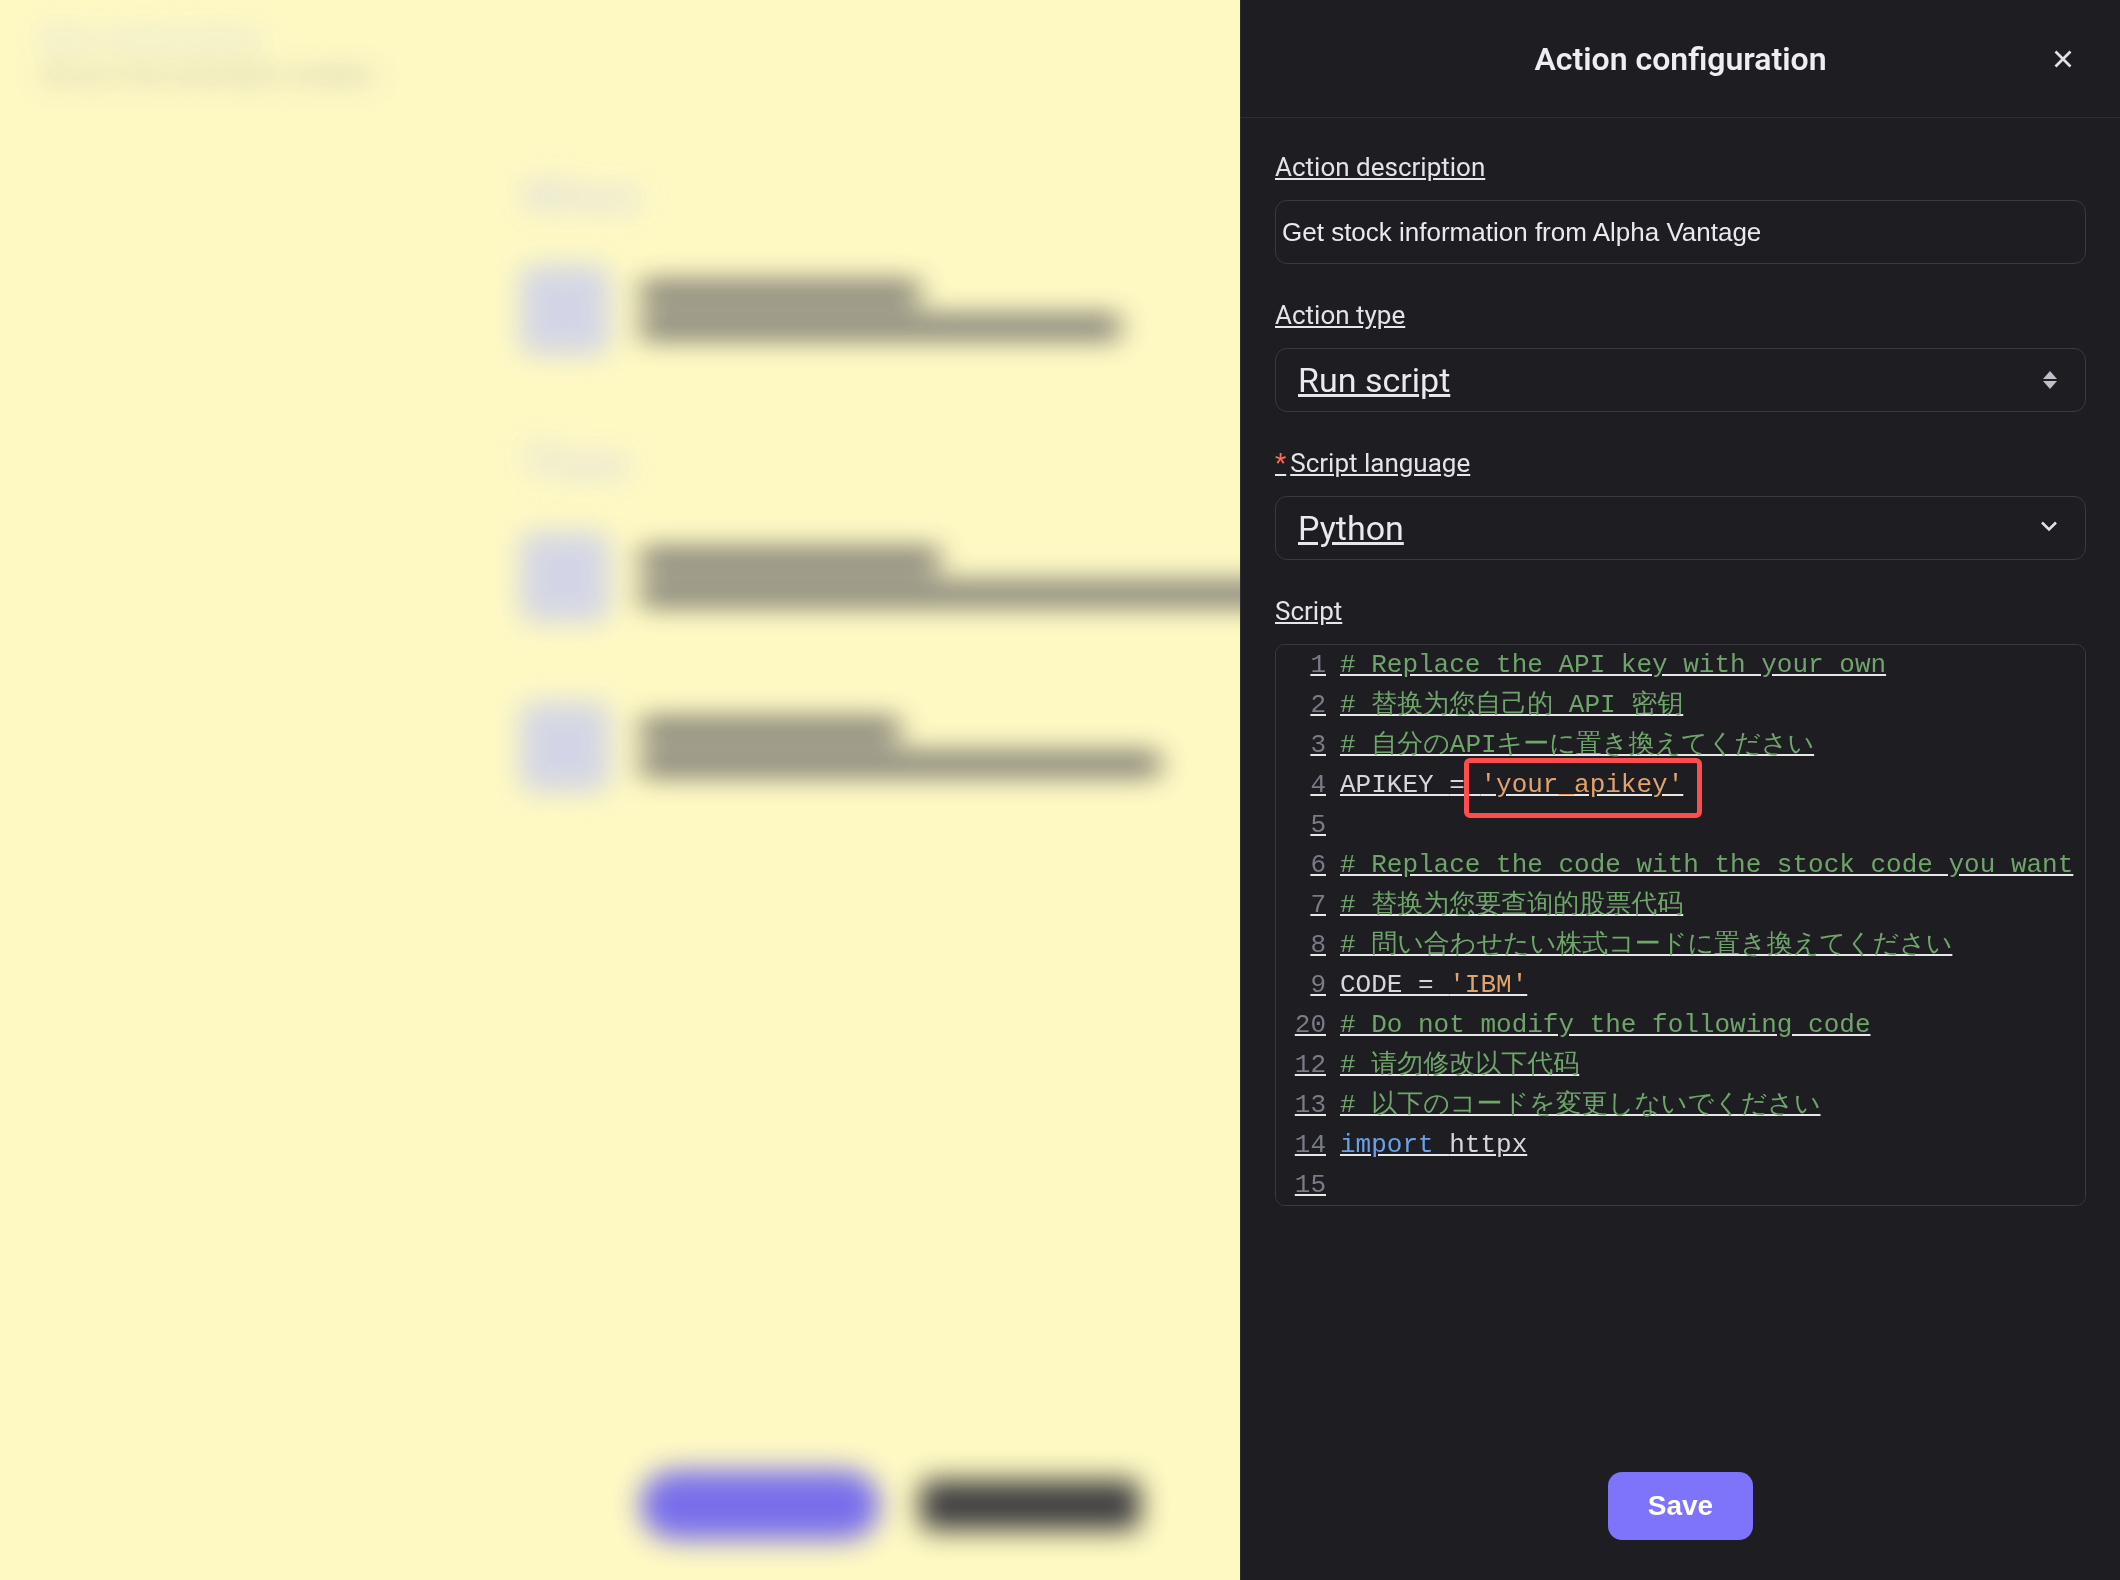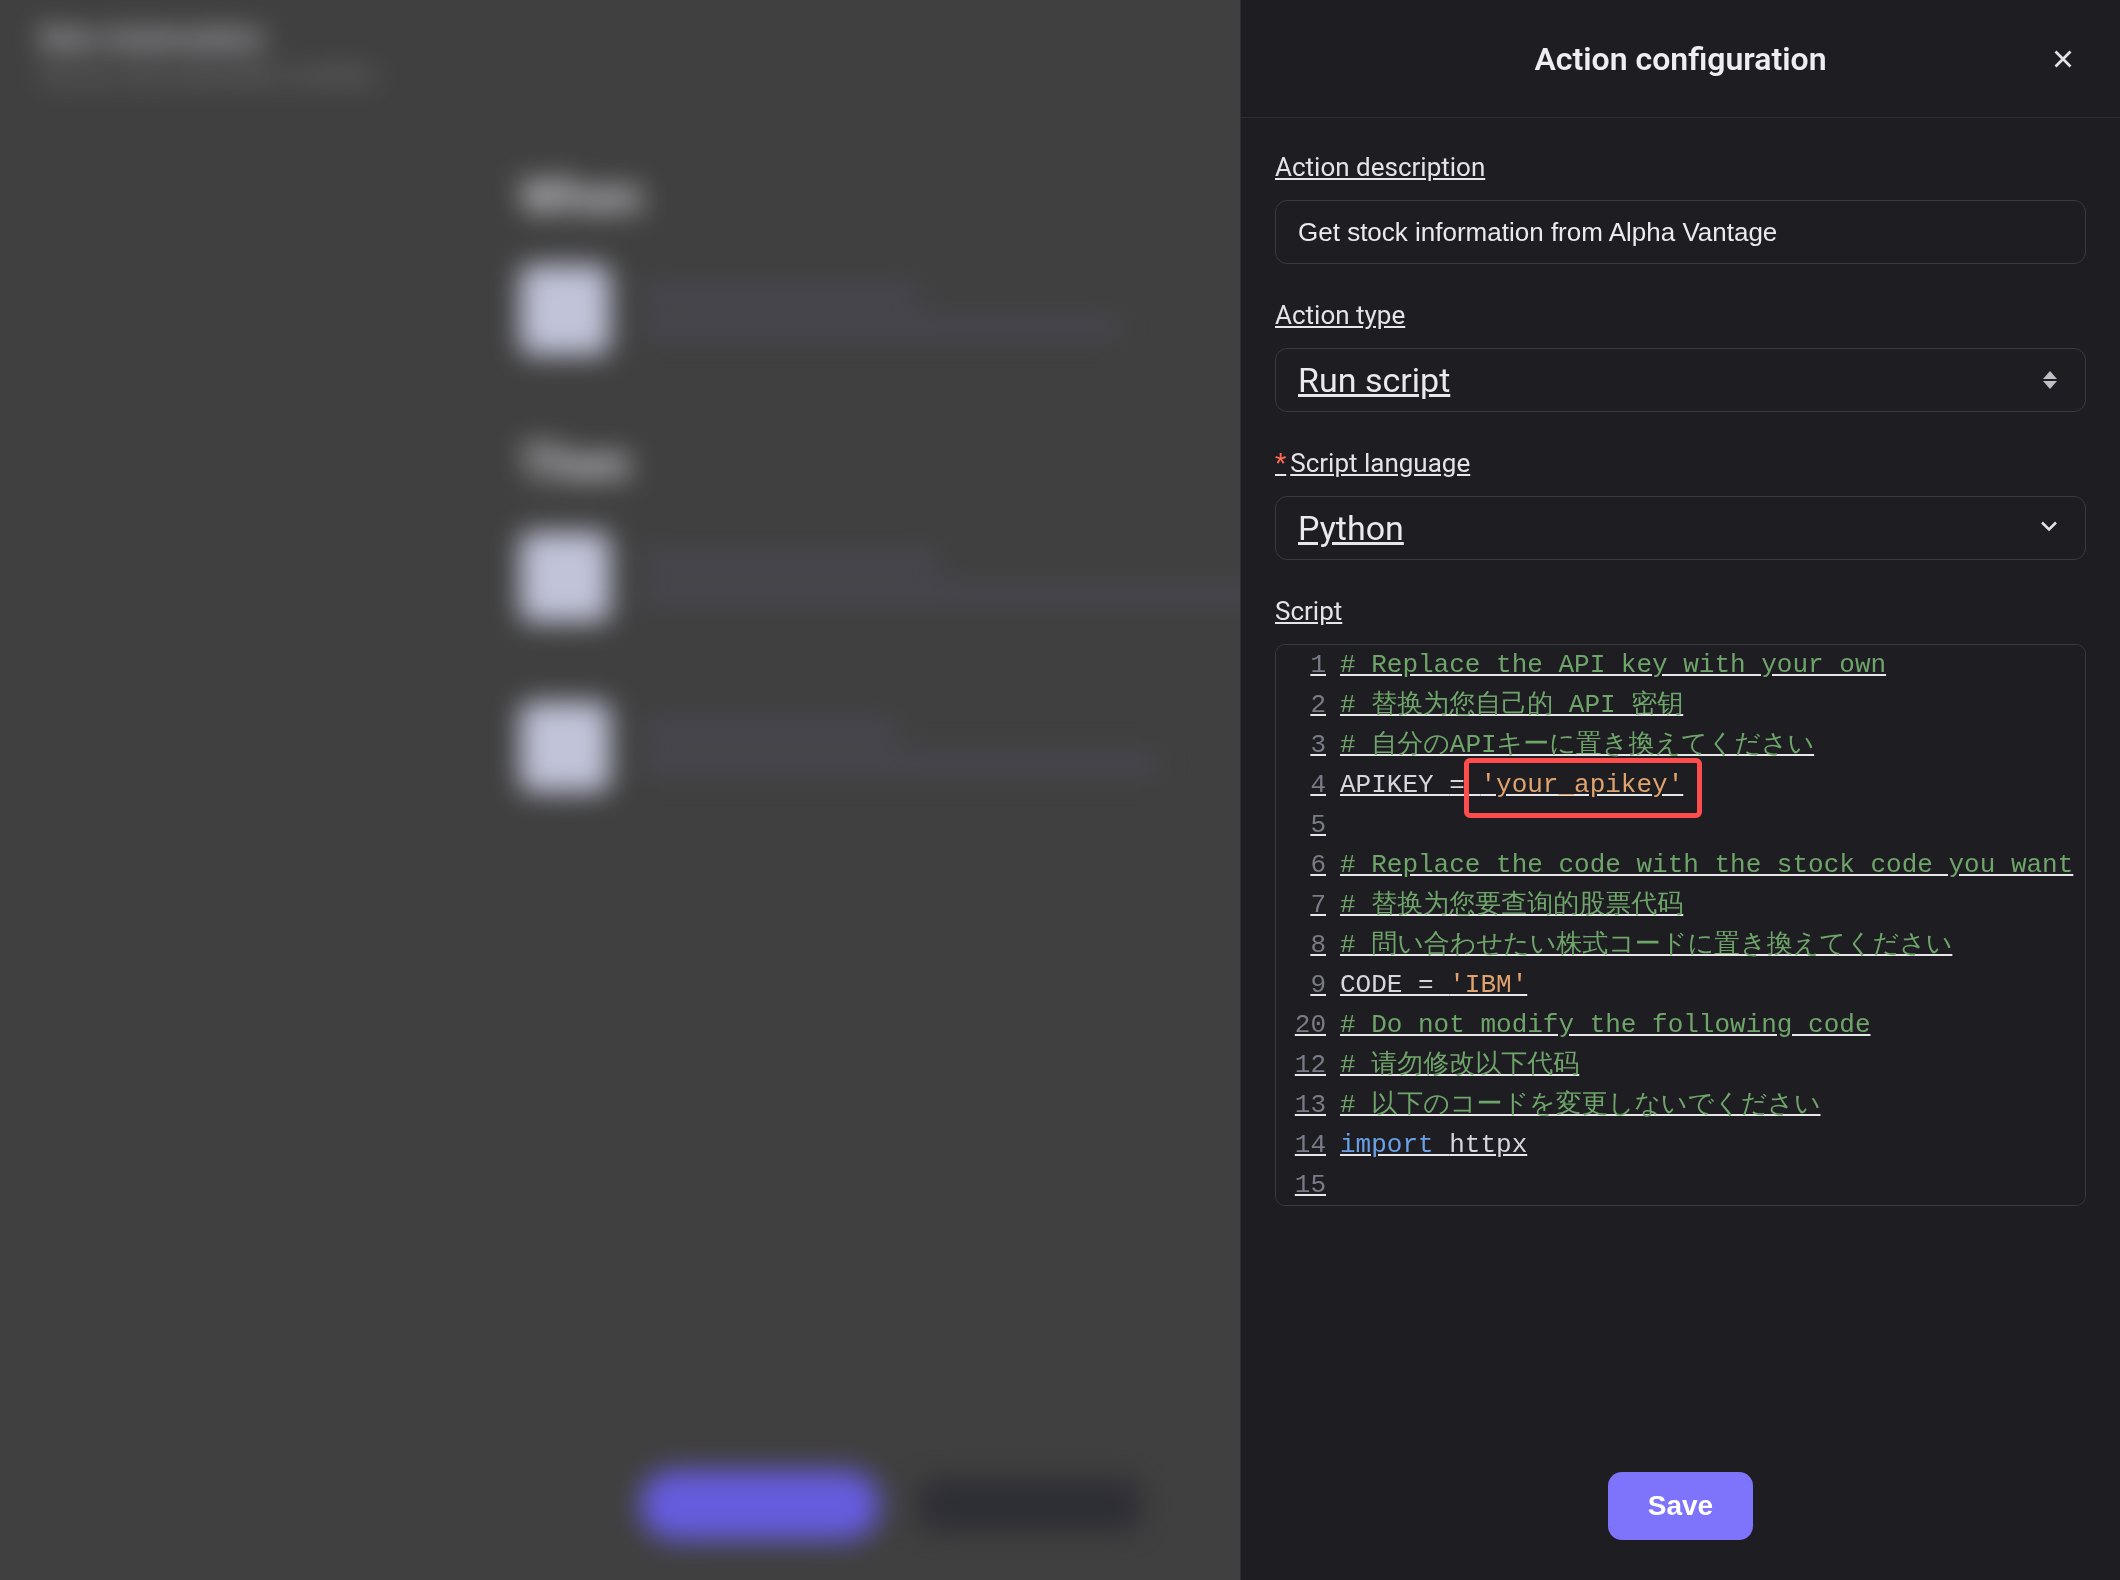--- a/index.html
+++ b/index.html
@@ -1,17 +1,17 @@
 <!DOCTYPE html>
 <html><head>
 <meta charset="utf-8">
 <style>
   * { box-sizing: border-box; margin: 0; padding: 0; }
   html, body { width: 2120px; height: 1580px; overflow: hidden; font-family: -apple-system, BlinkMacSystemFont, "Segoe UI", Roboto, Helvetica, Arial, sans-serif; background:#151519; color:#e7e7ea; }
-  .bg { position:absolute; inset:0; background:#404040; }
+  .bg { position:absolute; inset:0; background:#fef9c3; }
 
   
   .bg-content { position:absolute; inset:0; filter: blur(14px); opacity:0.9; padding: 20px 40px; }
   .bg-title { color:#d9d9e0; font-size:30px; font-weight:700; margin-bottom:8px; }
   .bg-sub { color:#9a9aa3; font-size:22px; margin-bottom:60px; }
   .bg-section { margin-left:480px; margin-top:80px; }
   .bg-heading { color:#dcdce2; font-size:48px; font-weight:800; margin-bottom:40px; }
   .bg-card { display:flex; align-items:center; gap:30px; margin-bottom:50px; }
   .bg-thumb { width:90px; height:90px; border-radius:12px; background:#cfd2ea; }
   .bg-lines { display:flex; flex-direction:column; gap:14px; }
@@ -25,21 +25,21 @@
   
   .panel { position:absolute; top:0; right:0; width:880px; height:100%; background:#1d1d22; border-left:1px solid #2d2d34; display:flex; flex-direction:column; }
   .panel-header { height:118px; display:flex; align-items:center; justify-content:center; position:relative; border-bottom:1px solid #2d2d34; }
   .panel-title { font-size:32px; font-weight:600; color:#eeeef2; }
   .close-btn { position:absolute; right:34px; top:36px; width:46px; height:46px; display:flex; align-items:center; justify-content:center; cursor:pointer; color:#e1e1e6; border-radius:6px; }
   .close-btn svg{ width:30px; height:30px; stroke:#e1e1e6; stroke-width:2.2; }
 
   .panel-body { padding:34px 34px 10px 34px; overflow:auto; flex:1; }
   .field-label { font-size:26px; color:#e3e3e8; margin-bottom:18px; display:flex; align-items:center; gap:4px; }
   .req-star { color:#ff6a55; font-size:26px; }
-  .text-input { width:100%; height:64px; background:#1d1d22; border:1px solid #3a3a43; border-radius:12px; color:#e9e9ee; font-size:26px; padding:0 22px; outline:none; }
+  .text-input { width:100%; height:64px; background:#1d1d22; border:1px solid #3a3a43; border-radius:12px; color:#e9e9ee; font-size:26px; padding:0 6px; outline:none; }
   .field-group { margin-bottom:36px;text-decoration:underline; }
 
   .select { width:100%; height:64px; background:#1d1d22; border:1px solid #3a3a43; border-radius:12px; color:#e9e9ee; font-size:34px; padding:0 22px; display:flex; align-items:center; justify-content:space-between; cursor:pointer; }
   .select .chev { width:26px; height:26px; display:flex; flex-direction:column; align-items:center; justify-content:center; gap:2px; }
   .chev-up, .chev-down { width:0; height:0; border-left:7px solid transparent; border-right:7px solid transparent; }
   .chev-up{ border-bottom:8px solid #bfbfca; }
   .chev-down{ border-top:8px solid #bfbfca; }
   .single-chev svg{ width:28px; height:28px; stroke:#e1e1e6; stroke-width:2.2; }
 
   

